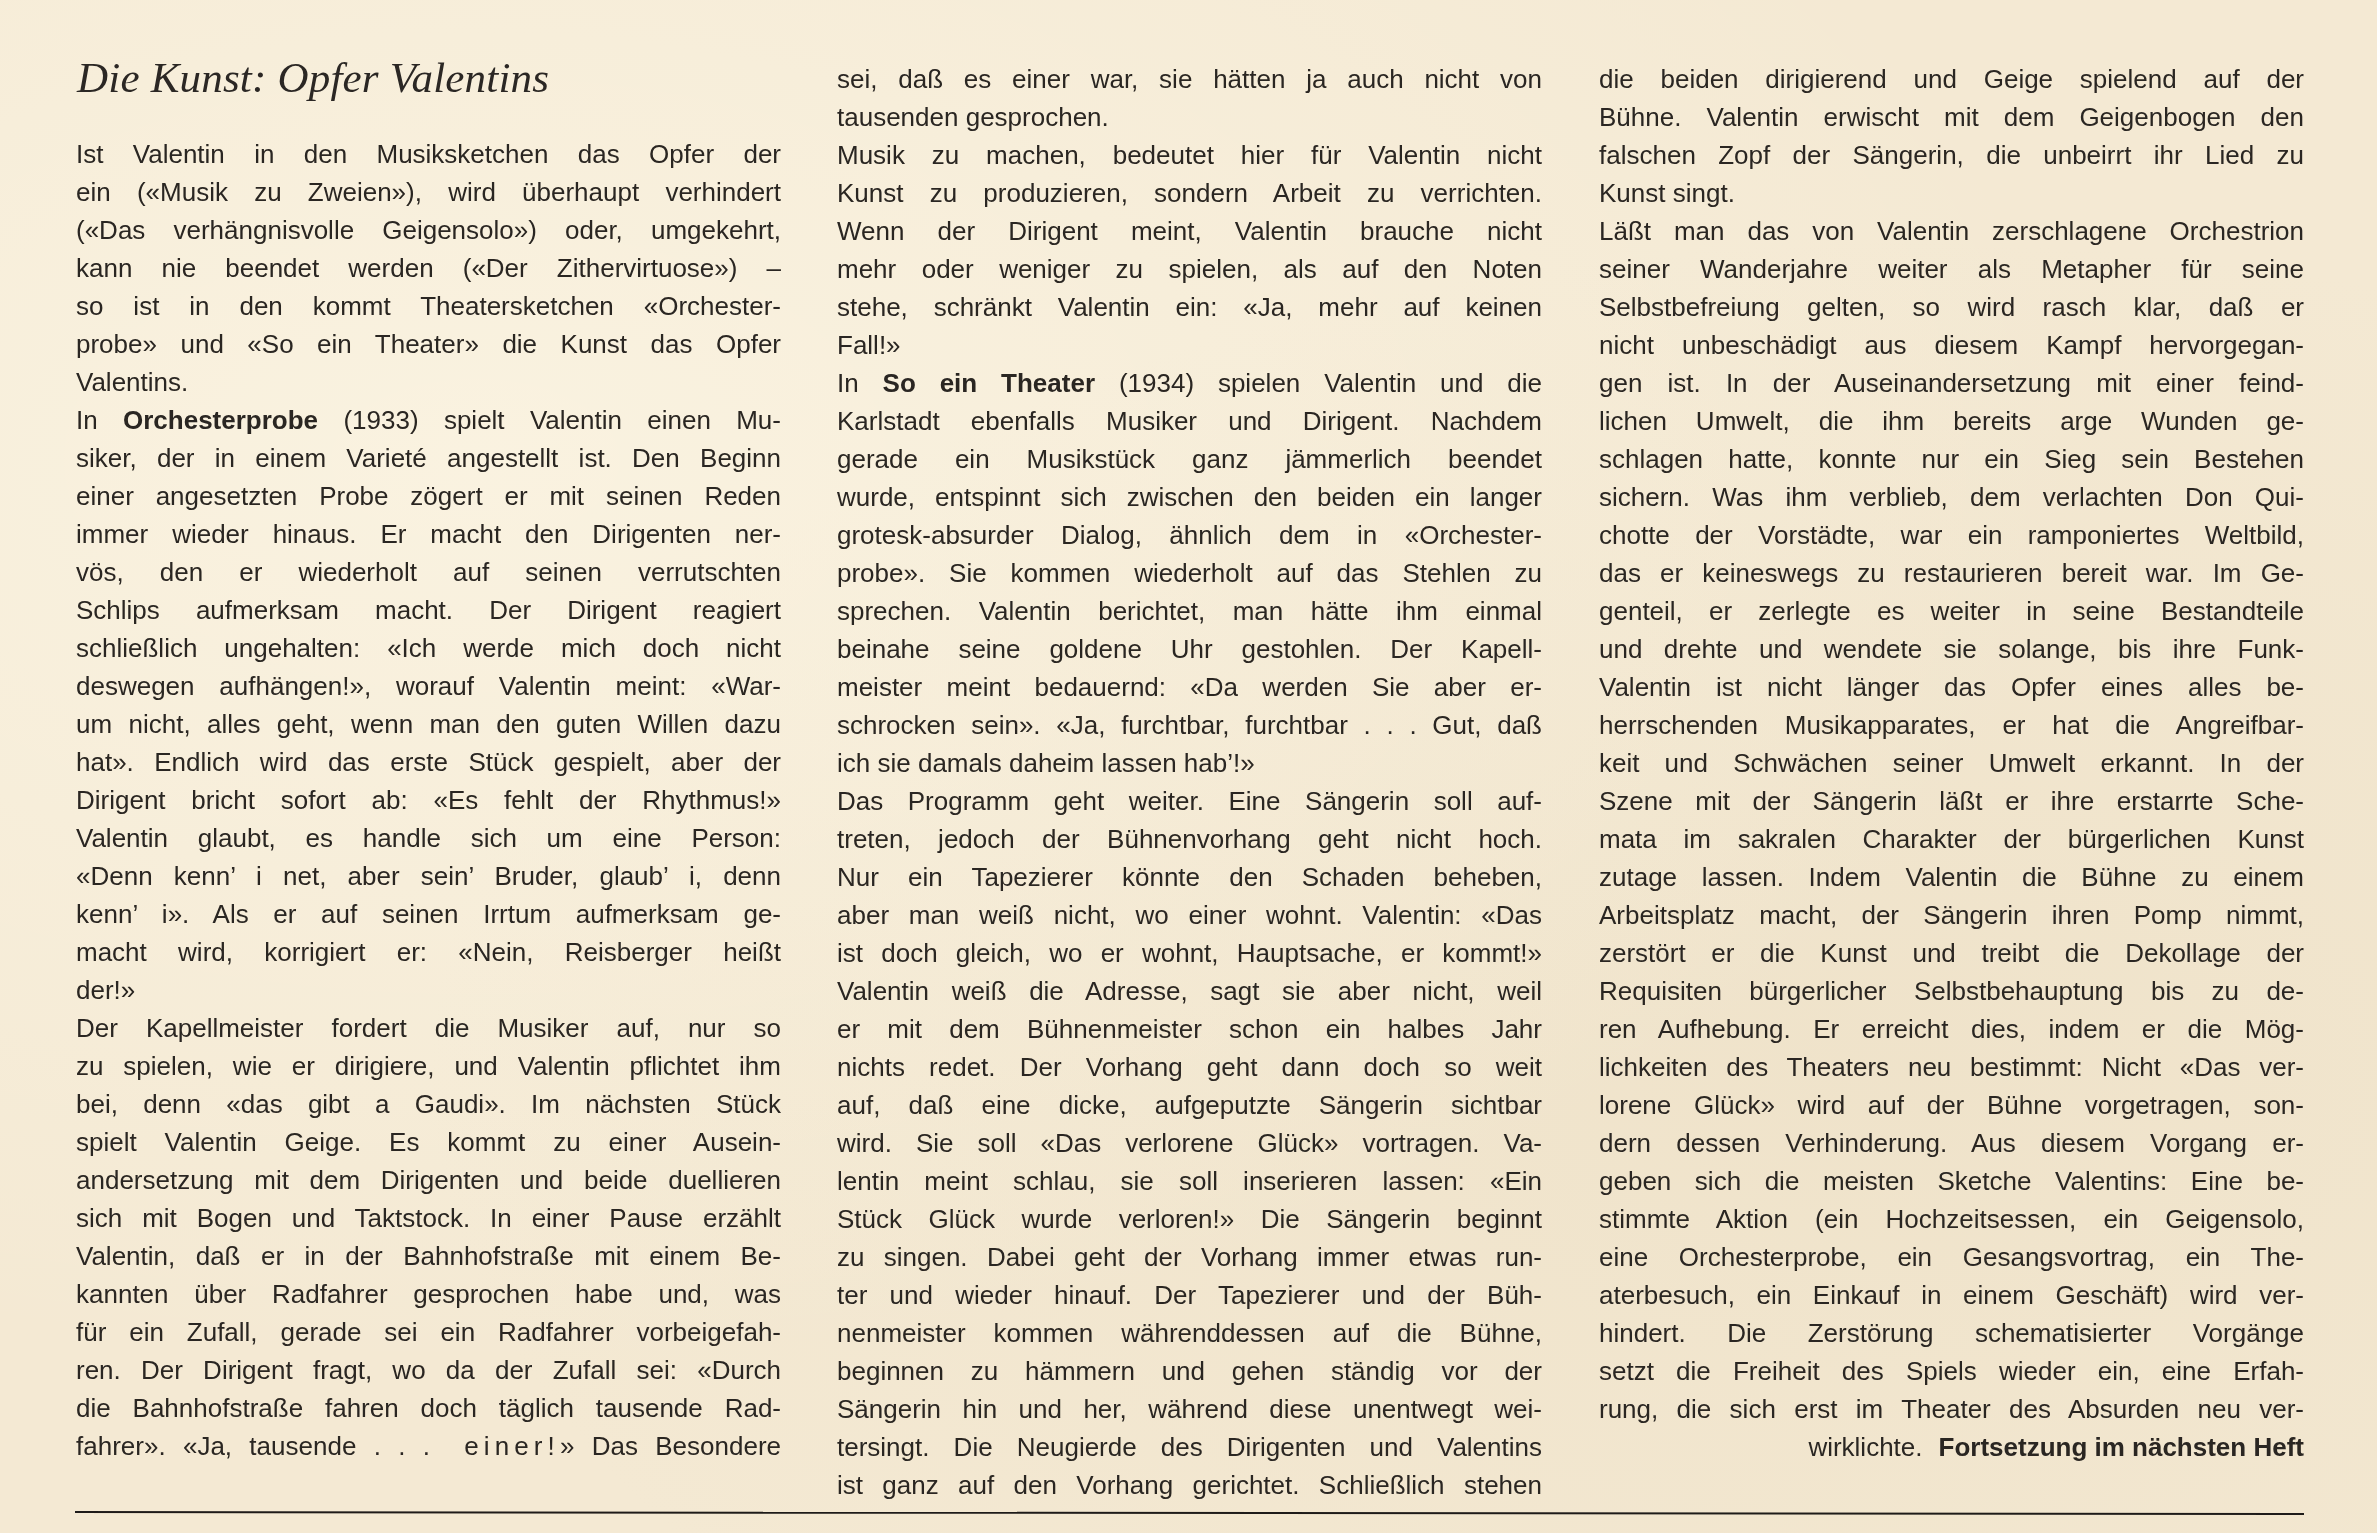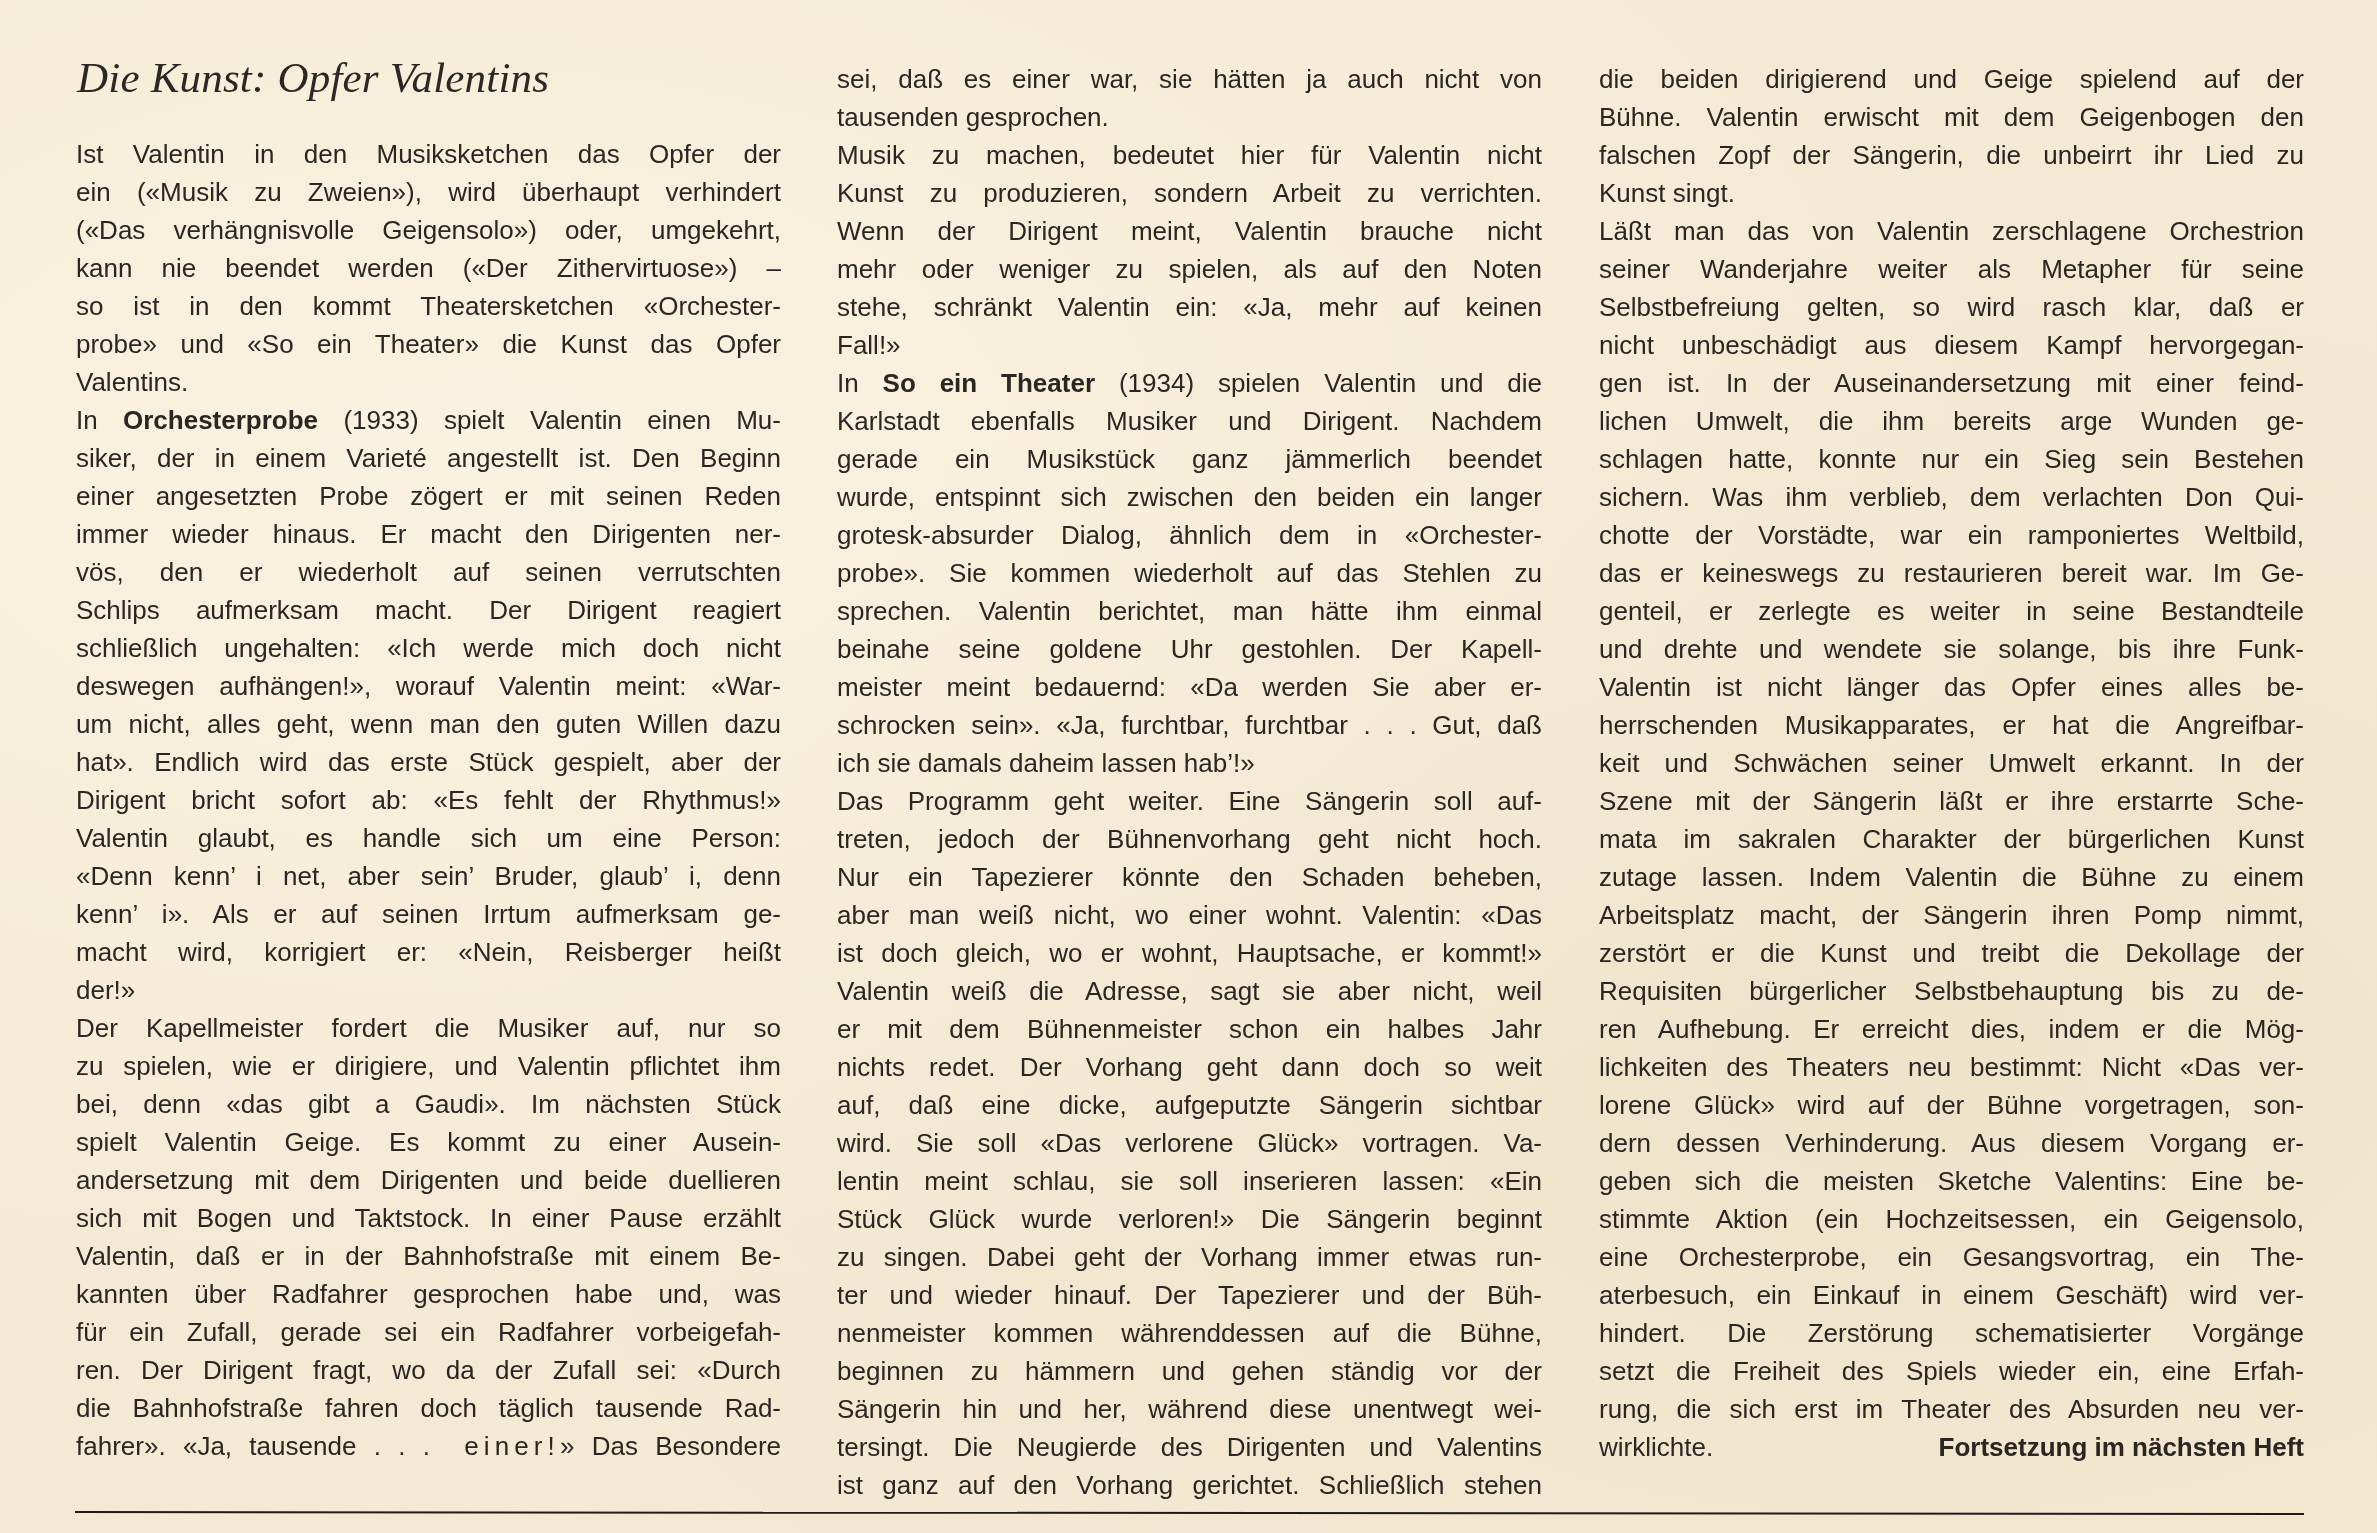--- a/index.html
+++ b/index.html
@@ -56,21 +56,21 @@
       height: 38px;
       overflow: visible;
     }
     .line.last {
       text-align-last: left;
     }
     .line .b { font-weight: bold; }
     .line .sp { letter-spacing: 5.1px; margin-left: 17px; }
     .flexline {
       display: flex;
-      justify-content: space-between;
+      justify-content: flex-end;
       white-space: nowrap;
       height: 38px;
       gap: 16px;
     }
     .flexline .cont { font-weight: bold; }
     .rule {
       position: absolute;
       left: 75px;
       top: 1500px;
       width: 2229px;

